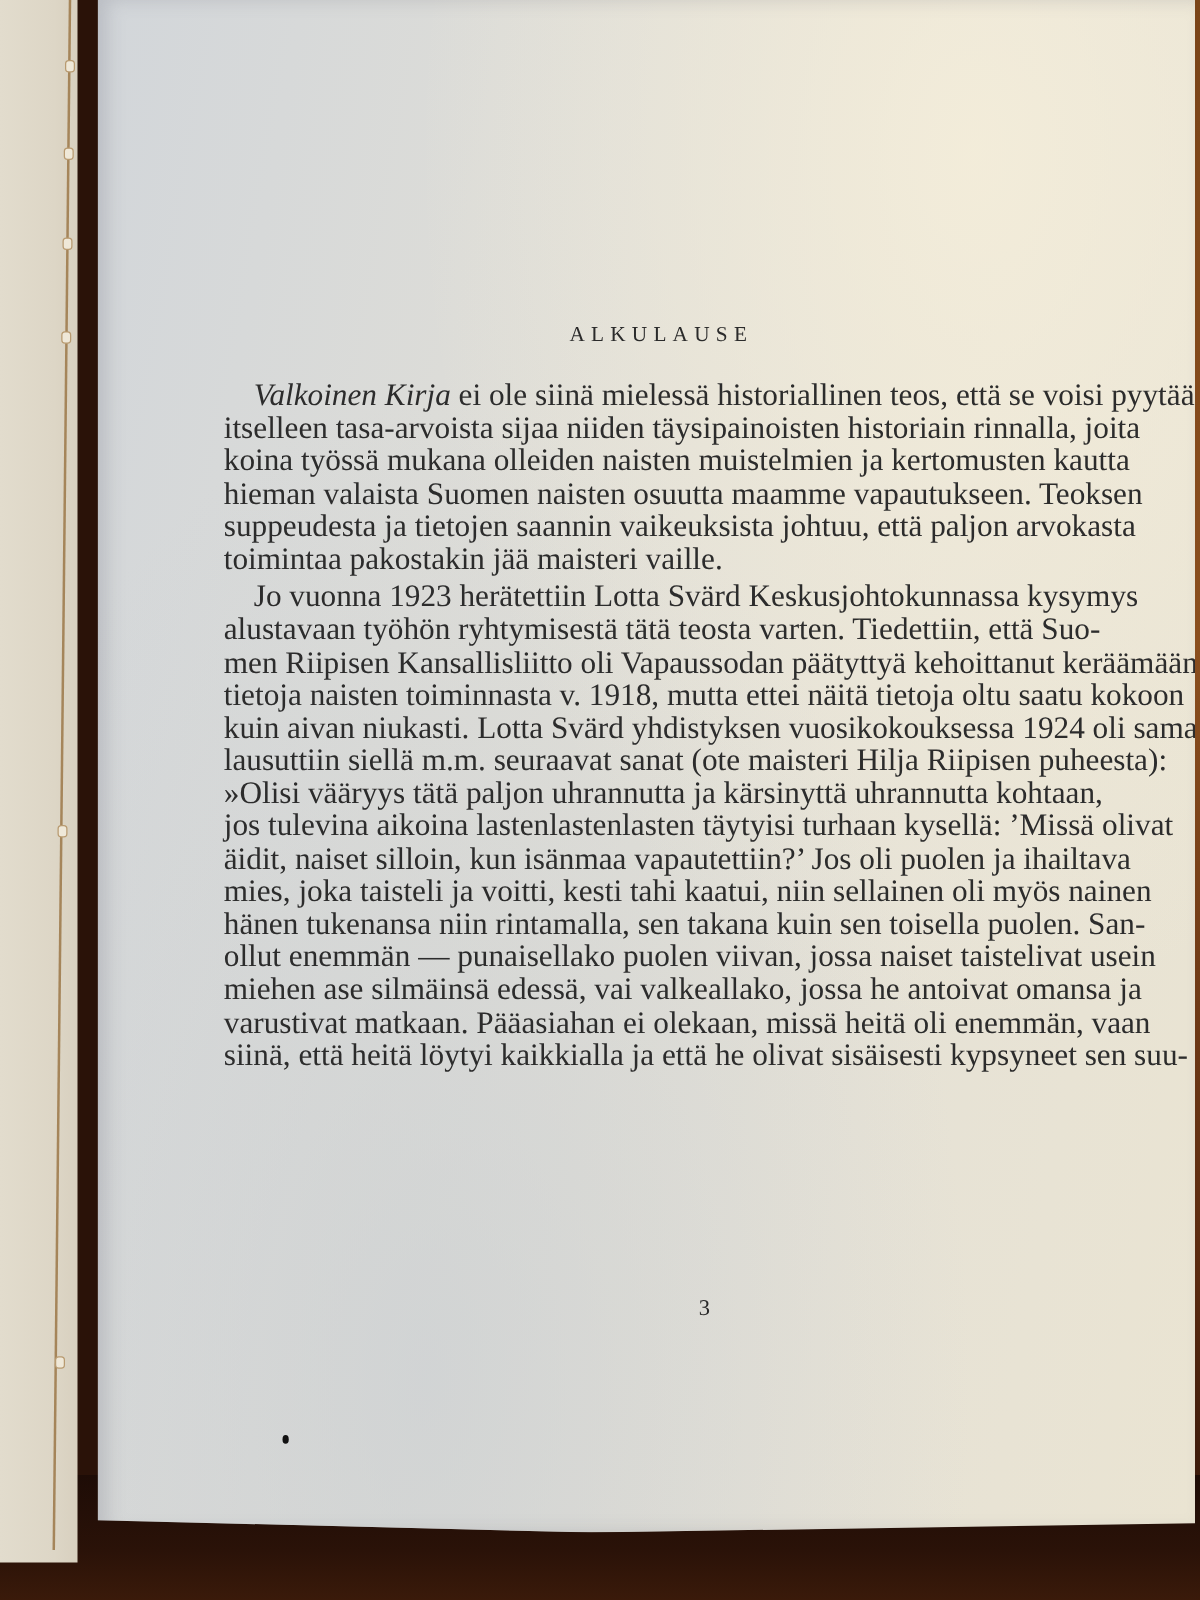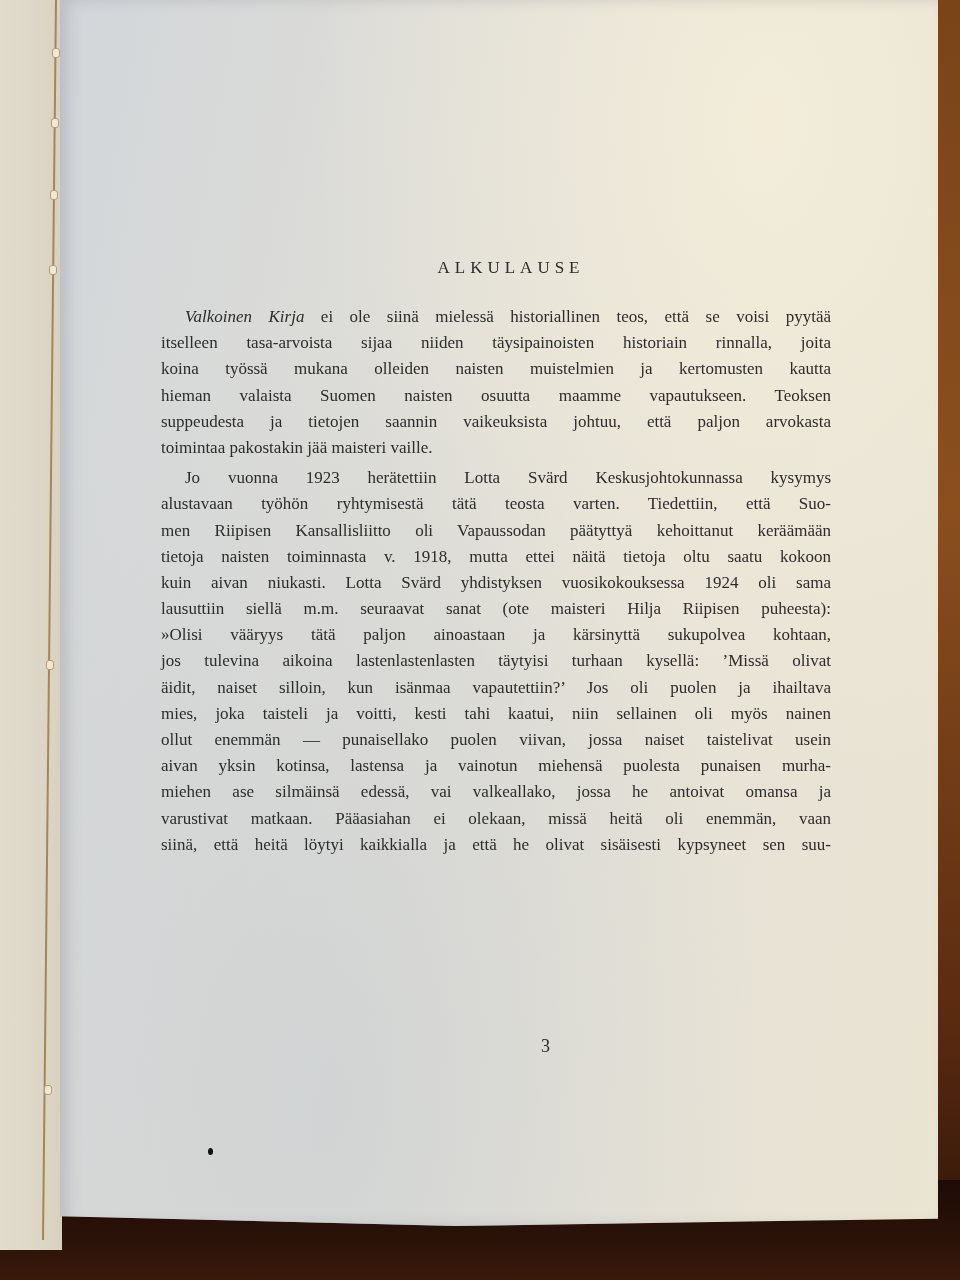--- a/index.html
+++ b/index.html
@@ -55,21 +55,21 @@
       position: absolute;
       width: 6px;
       height: 8px;
       border-radius: 3px;
       background: #efe8d8;
       border: 1px solid #b89a70;
     }
     
     .page {
       position: absolute;
-      left: 60px;
+      left: 78px;
       top: 0;
       width: 878px;
       height: 1226px;
       background:
         radial-gradient(ellipse at 80% 10%, rgba(245,238,218,0.85) 0%, rgba(245,238,218,0) 45%),
         radial-gradient(ellipse at 30% 90%, rgba(200,205,210,0.6) 0%, rgba(200,205,210,0) 50%),
         linear-gradient(100deg, #d2d6da 0%, #dcdcd8 30%, #e6e2d6 70%, #eae4d2 100%);
       clip-path: polygon(0 0, 100% 0, 100% 99.4%, 45% 100%, 0 99.2%);
       box-shadow: inset 8px 0 14px rgba(120,120,130,0.25);
     }
@@ -84,21 +84,21 @@
       text-align: center;
       font-family: "Liberation Serif", serif;
       font-size: 17px;
       letter-spacing: 5px;
       margin: 0 0 26px 30px;
       color: #2b2b2b;
       font-weight: normal;
     }
     .line {
       font-family: "Liberation Serif", serif;
-      font-size: 17px;
+      font-size: 25px;
       line-height: 26.2px;
       height: 26.2px;
       white-space: nowrap;
       text-align: justify;
       text-align-last: justify;
       color: #2c2c2c;
     }
     .line.last {
       text-align-last: left;
     }
@@ -160,26 +160,26 @@
 
     <div class="gap"></div>
 
     <div>
       <div class="line indent">Jo vuonna 1923 herätettiin Lotta Svärd Keskusjohtokunnassa kysymys</div>
       <div class="line">alustavaan työhön ryhtymisestä tätä teosta varten. Tiedettiin, että Suo-</div>
       <div class="line">men Riipisen Kansallisliitto oli Vapaussodan päätyttyä kehoittanut keräämään</div>
       <div class="line">tietoja naisten toiminnasta v. 1918, mutta ettei näitä tietoja oltu saatu kokoon</div>
       <div class="line">kuin aivan niukasti. Lotta Svärd yhdistyksen vuosikokouksessa 1924 oli sama</div>
       <div class="line">lausuttiin siellä m.m. seuraavat sanat (ote maisteri Hilja Riipisen puheesta):</div>
-      <div class="line">»Olisi vääryys tätä paljon ainoastaan ja kärsinyttä sukupolvea kohtaan,</div>
+      <div class="line">»Olisi vääryys tätä paljon uhrannutta ja kärsinyttä uhrannutta kohtaan,</div>
       <div class="line">jos tulevina aikoina lastenlastenlasten täytyisi turhaan kysellä: ’Missä olivat</div>
       <div class="line">äidit, naiset silloin, kun isänmaa vapautettiin?’ Jos oli puolen ja ihailtava</div>
       <div class="line">mies, joka taisteli ja voitti, kesti tahi kaatui, niin sellainen oli myös nainen</div>
+      <div class="line">hänen tukenansa niin rintamalla, sen takana kuin sen toisella puolen. San-</div>
       <div class="line">ollut enemmän — punaisellako puolen viivan, jossa naiset taistelivat usein</div>
-      <div class="line">aivan yksin kotinsa, lastensa ja vainotun miehensä puolesta punaisen murha-</div>
       <div class="line">miehen ase silmäinsä edessä, vai valkeallako, jossa he antoivat omansa ja</div>
       <div class="line">varustivat matkaan. Pääasiahan ei olekaan, missä heitä oli enemmän, vaan</div>
       <div class="line">siinä, että heitä löytyi kaikkialla ja että he olivat sisäisesti kypsyneet sen suu-</div>
     </div>
   </div>
 
   <div class="page-number">3</div>
   <div class="ink-dot"></div>
 </div>
 

